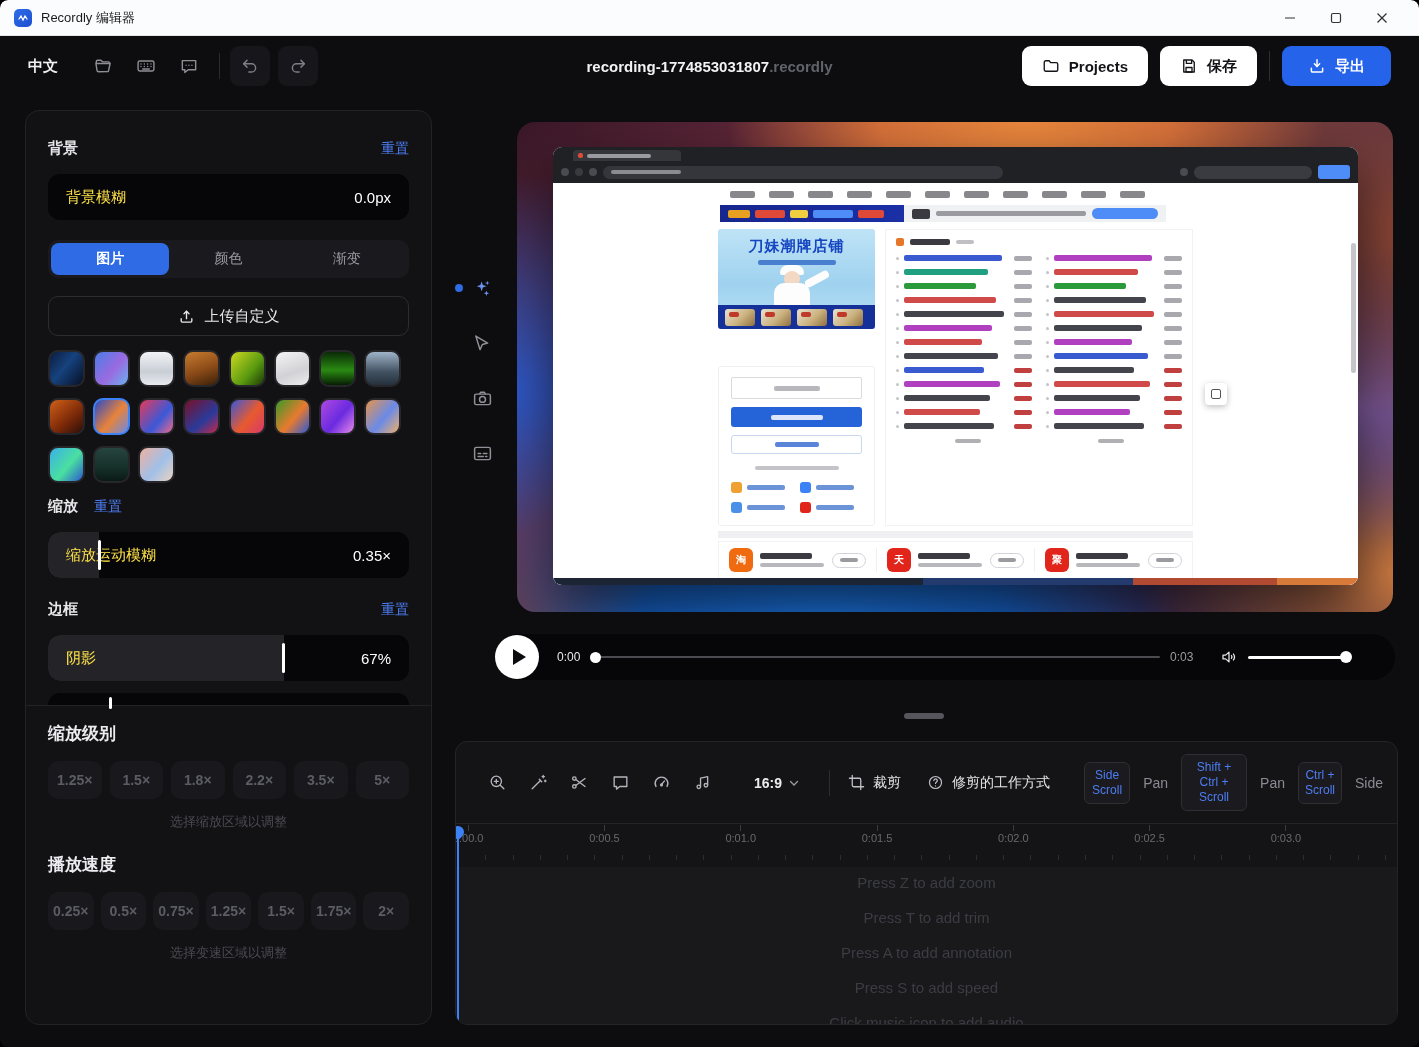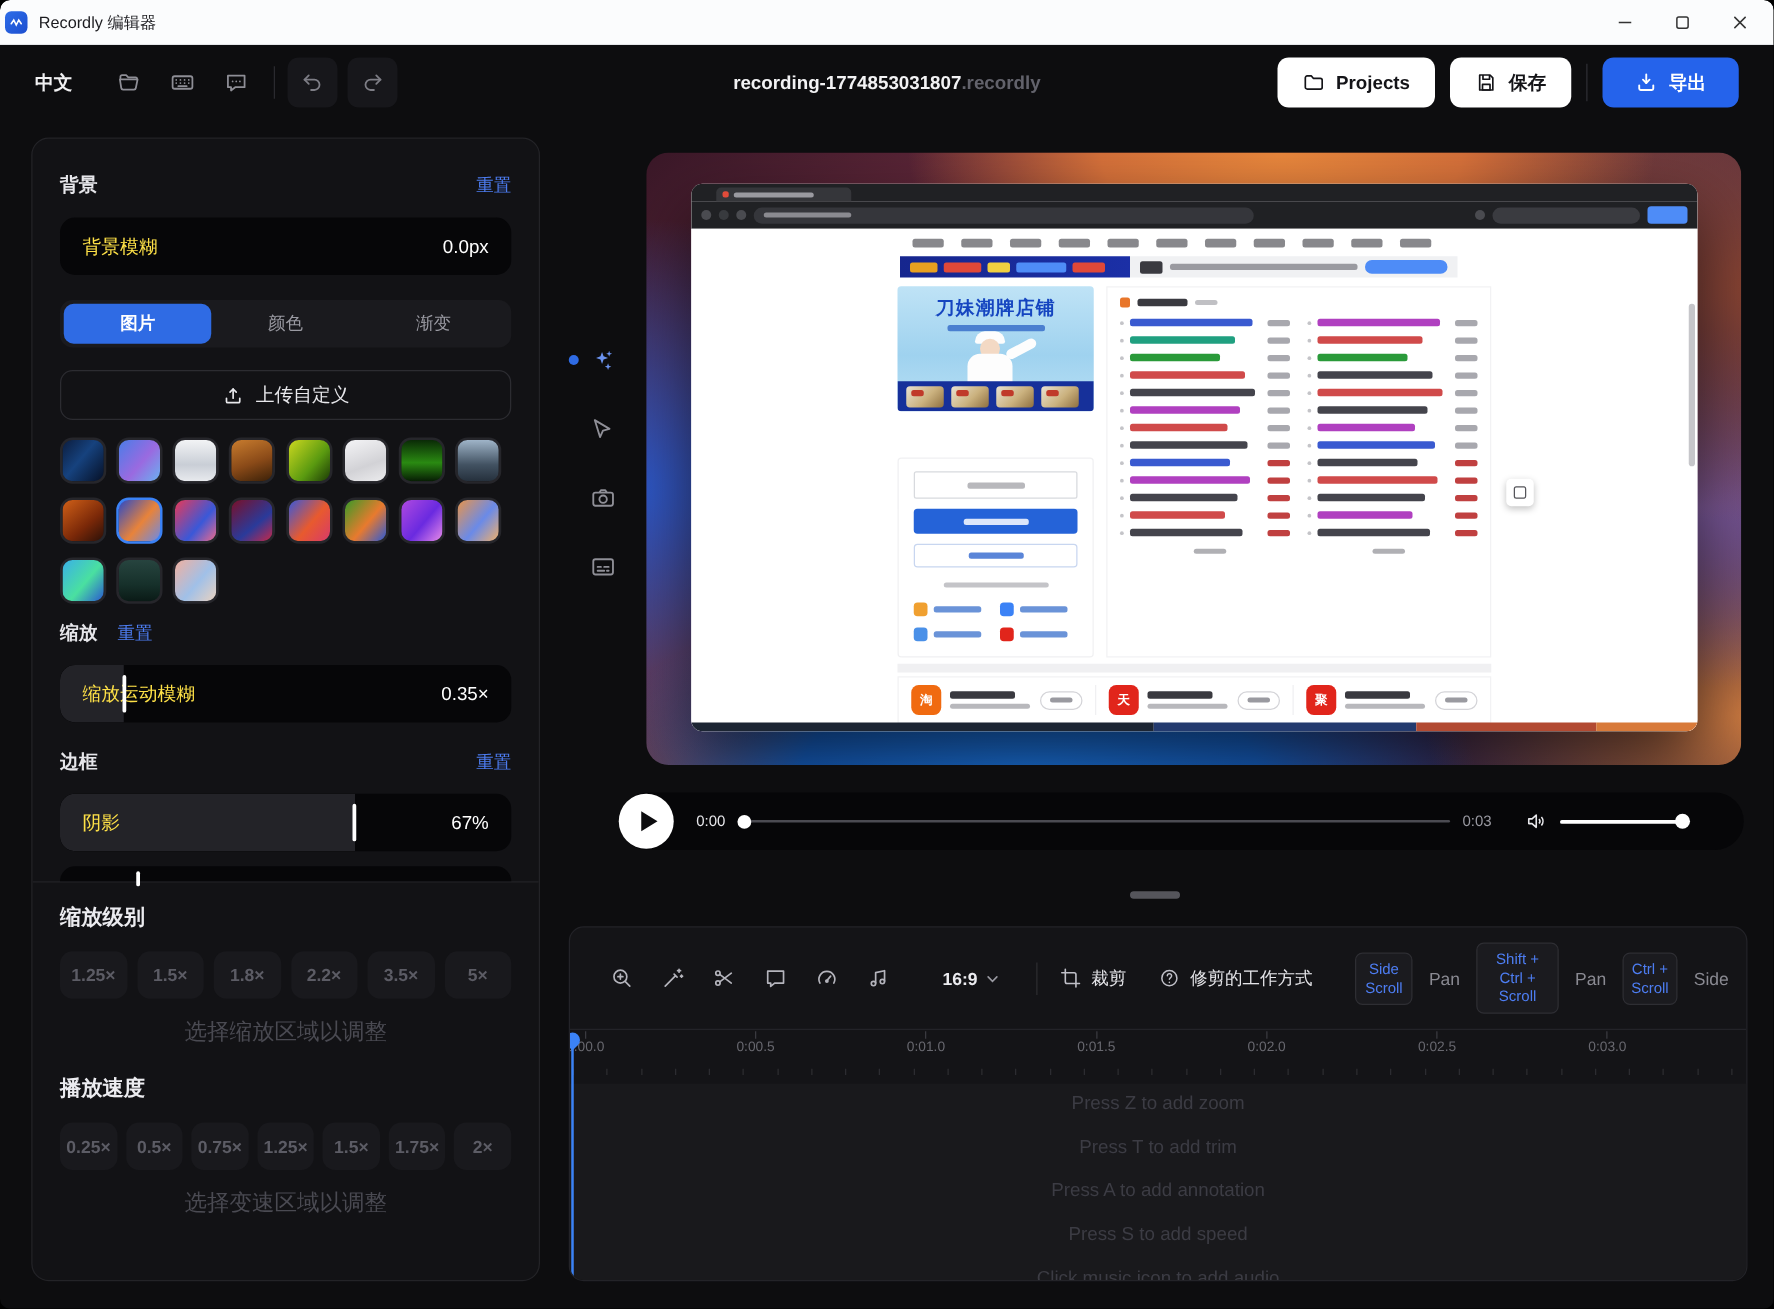--- a/index.html
+++ b/index.html
@@ -1,21 +1,21 @@
 <!DOCTYPE html>
 <html><head>
 <meta charset="utf-8">
 <style>
   * { margin:0; padding:0; box-sizing:border-box; }
   html,body { background:#000; }
   body { font-family:"Liberation Sans","DejaVu Sans",sans-serif; }
   .app { position:relative; width:1419px; height:1047px; background:#0d0d0f; overflow:hidden; border-radius:8px; }
 
   
-  .titlebar { position:absolute; left:0; top:0; width:100%; height:36px; background:#fbfcfd; border-bottom:1px solid #e4e6e9; display:flex; align-items:center; padding:0 4px; border-radius:8px 8px 0 0; }
+  .titlebar { position:absolute; left:0; top:0; width:100%; height:36px; background:#fbfcfd; border-bottom:1px solid #e4e6e9; display:flex; align-items:center; padding:0 14px; border-radius:8px 8px 0 0; }
   .logo { width:18px; height:18px; border-radius:5px; background:linear-gradient(135deg,#2e6de8,#1d4fd0); display:flex; align-items:center; justify-content:center; margin-right:9px; }
   .logo svg { width:12px; height:12px; }
   .tb-title { font-size:13px; color:#1b1b1f; }
   .win-controls { margin-left:auto; display:flex; align-items:center; }
   .win-btn { width:46px; height:34px; display:flex; align-items:center; justify-content:center; color:#333; }
   .win-btn svg { width:12px; height:12px; }
 
   
   .header { position:absolute; left:0; top:36px; width:100%; height:60px; display:flex; align-items:center; padding:0 28px; }
   .lang { color:#f0f0f2; font-size:15px; font-weight:700; margin-right:26px; cursor:default; }
@@ -53,21 +53,21 @@
   .upload svg { width:17px; height:17px; }
   .thumb-grid { margin-top:14px; display:grid; grid-template-columns:repeat(8,1fr); gap:11px 0; justify-items:start; }
   .wp { width:37px; height:37px; border-radius:10px; border:2px solid #26262b; }
   .divider-full { height:1px; background:#222226; margin:0 -22px; }
   .sliver { height:12px; background:#060608; border-radius:12px 12px 0 0; margin-top:12px; position:relative; }
   .sliver .thumb { position:absolute; left:61px; top:4px; width:3px; height:12px; background:#fff; border-radius:2px; }
   .opt-row { display:flex; gap:8px; margin-top:16px; }
   .opt-btn { height:38px; border-radius:10px; background:#19191d; color:#5c5c65; font-size:14px; font-weight:600; display:flex; align-items:center; justify-content:center; }
   .opt-btn.w6 { width:56px; }
   .opt-btn.w7 { width:47.5px; }
-  .hint-c { margin-top:14px; text-align:center; font-size:18px; color:#4a4a52; }
+  .hint-c { margin-top:14px; text-align:center; font-size:13px; color:#4a4a52; }
 
   
   .mini { position:absolute; left:455px; top:270px; width:50px; }
   .mini-item { position:absolute; width:26px; height:26px; display:flex; align-items:center; justify-content:center; color:#8f8f97; }
   .mini-item svg { width:21px; height:21px; }
   .mini-dot { position:absolute; left:0; top:14px; width:8px; height:8px; border-radius:50%; background:#2f6be4; }
 
   
   .preview { position:absolute; left:517px; top:122px; width:876px; height:490px; border-radius:18px; overflow:hidden;
     background:

